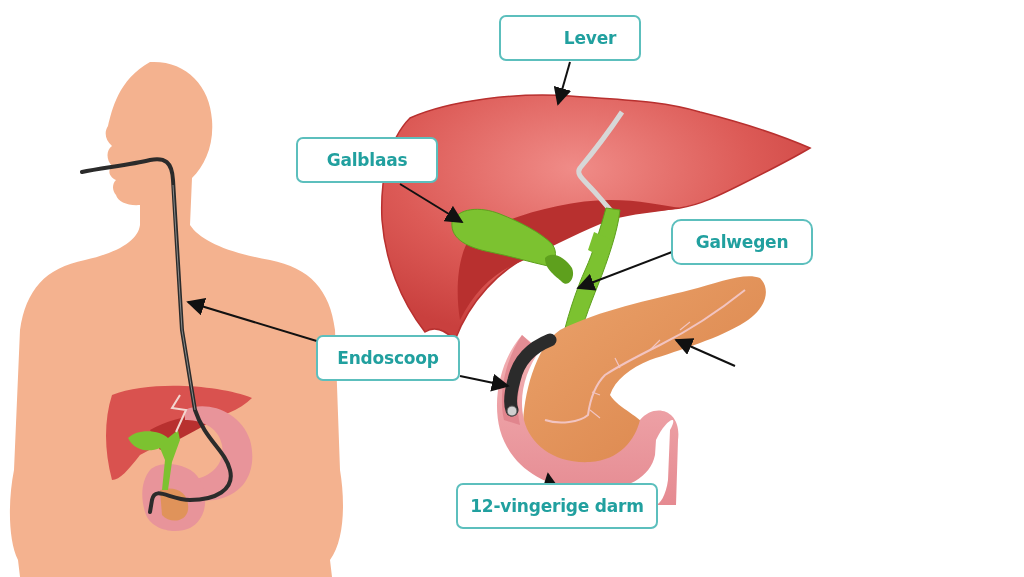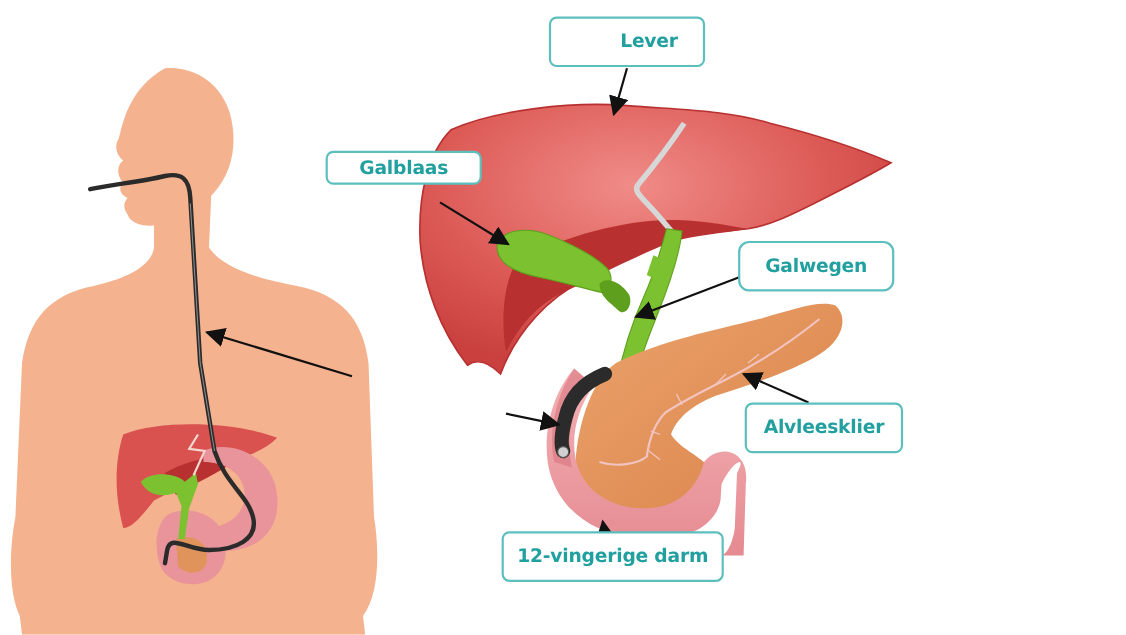--- a/index.html
+++ b/index.html
@@ -122,25 +122,25 @@
       <line x1="460" y1="376" x2="508" y2="386" stroke="#111" stroke-width="2" marker-end="url(#ah)"></line>
       <line x1="735" y1="366" x2="676" y2="340" stroke="#111" stroke-width="2" marker-end="url(#ah)"></line>
       <line x1="554" y1="512" x2="548" y2="474" stroke="#111" stroke-width="2" marker-end="url(#ah)"></line>
     </g>
   </svg>
 
   
   <div class="label" style="left:499px;top:15px;width:142px;height:46px;padding-left:40px;">
     <span>Lever</span>
   </div>
-  <div class="label" style="left:296px;top:137px;width:142px;height:31px;">
+  <div class="label" style="left:296px;top:137px;width:142px;height:46px;">
     <span>Galblaas</span>
   </div>
   <div class="label" style="left:671px;top:219px;width:142px;height:46px;border-radius:10px;">
     <span>Galwegen</span>
   </div>
-  <div class="label" style="left:677px;top:366px;width:144px;height:46px;">
-    <span>Alvleesklier</span>
+  <div class="label" style="left:316px;top:335px;width:144px;height:46px;">
+    <span>Endoscoop</span>
   </div>
   <div class="label" style="left:456px;top:483px;width:202px;height:46px;">
     <span>12-vingerige darm</span>
   </div>
 </div>
 
 </body></html>

